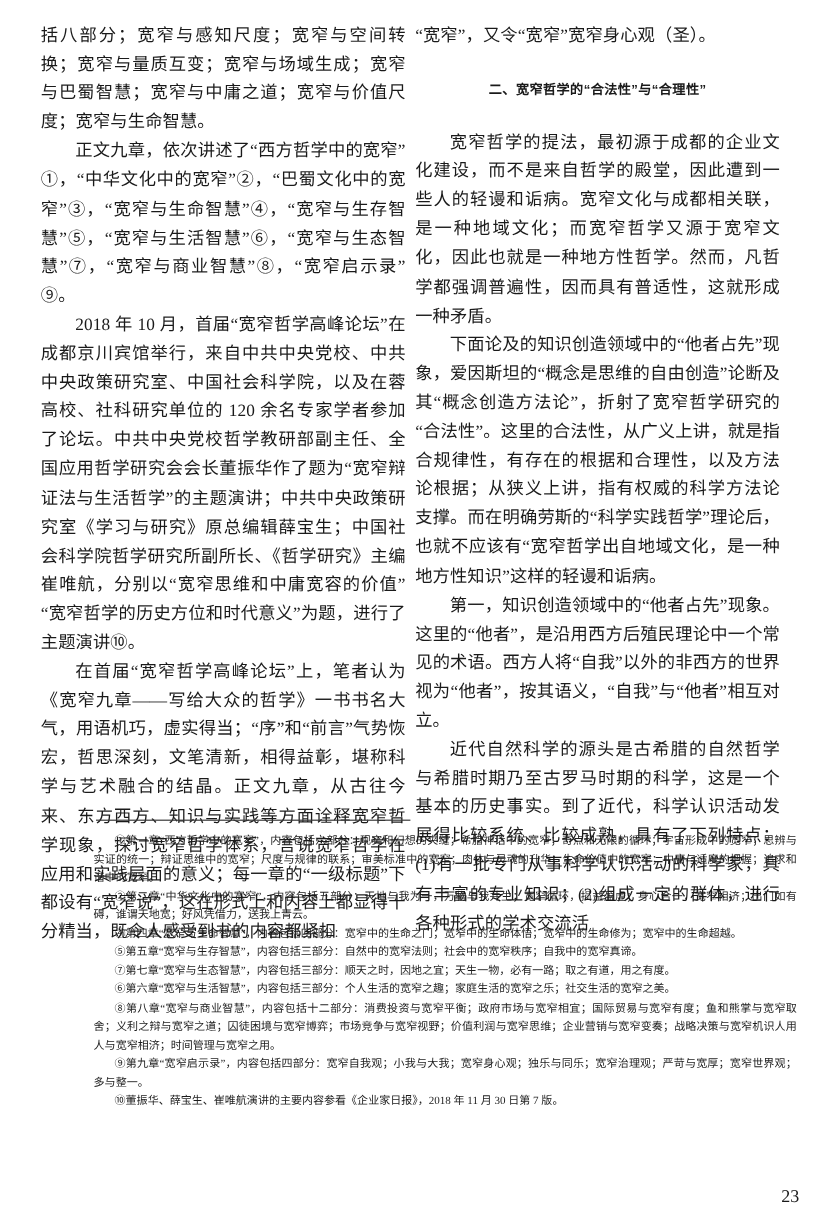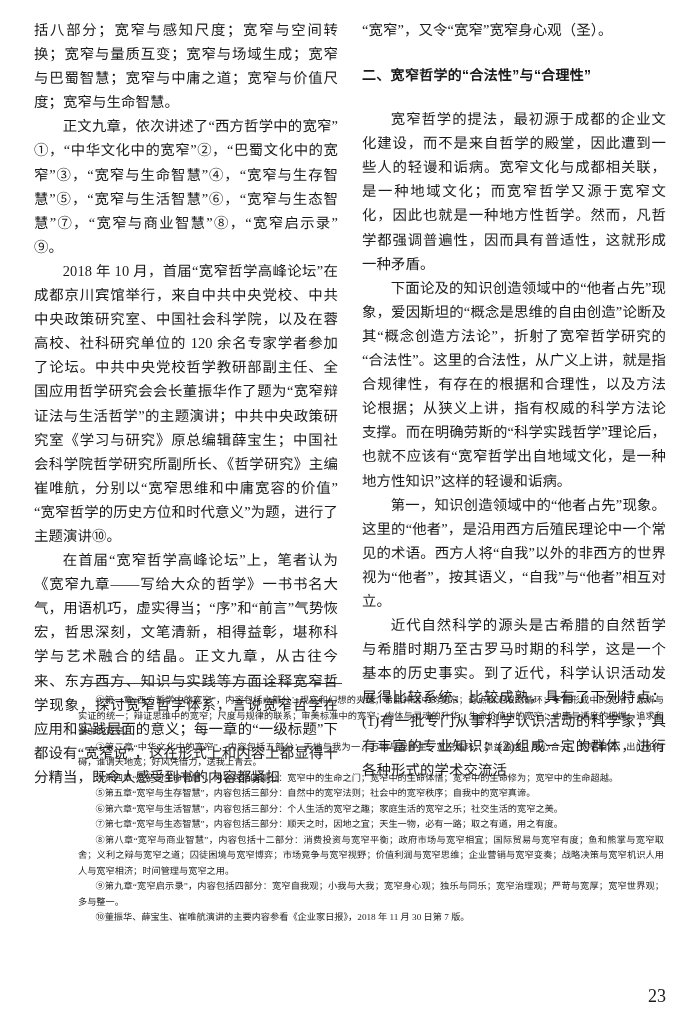--- a/index.html
+++ b/index.html
@@ -25,21 +25,21 @@
     box-sizing: border-box;
     padding: 18px 34px 10px 34px;
     display: flex;
     flex-direction: column;
   }
 
   
   .body-area {
     display: flex;
     flex-direction: row;
-    gap: 24px;
+    gap: 8px;
     height: 655px;
   }
   .column {
     width: 304px;
     flex: 0 0 304px;
     position: relative;
   }
 
   .para {
     font-size: 14.4px;
@@ -51,23 +51,23 @@
     text-indent: 2em;
     letter-spacing: 0.1px;
     font-family: "Liberation Serif", "DejaVu Serif", serif;
     word-break: break-all;
   }
   .para.noindent { text-indent: 0; }
 
   .section-heading {
     font-family: "Liberation Sans", "DejaVu Sans", sans-serif;
     font-weight: bold;
-    font-size: 14px;
+    font-size: 11px;
     line-height: 24px;
-    text-align: left;
+    text-align: center;
     margin: 21px 0 20px 0;
     letter-spacing: 0.3px;
   }
 
   
   .footnote-zone {
     margin-top: 6px;
     position: relative;
     flex: 1 1 auto;
     margin-left: 44px;
@@ -91,21 +91,21 @@
     text-indent: 1.9em;
     padding-right: 2px;
   }
   .fn .marker { font-size: 9.2px; }
 
   
   .page-number {
     position: absolute;
     right: 34px;
     bottom: 14px;
-    font-size: 18px;
+    font-size: 15px;
     font-family: "Liberation Serif", "DejaVu Serif", serif;
     color: #1a1a1a;
   }
 </style>
 </head>
 <body>
 
 <div class="page">
 
   <div class="body-area">
@@ -128,22 +128,22 @@
 
   </div>
 
   <div class="footnote-zone">
     <div class="fn-rule"></div>
     <div class="footnotes">
       <p class="fn"><span class="marker">①</span><span>第一章“西方哲学中的宽窄”，内容包括六部分：现实和幻想的夹缝；希腊神话中的宽窄；奇点和无限的循环；宇宙形成中的宽窄；思辨与实证的统一；辩证思维中的宽窄；尺度与规律的联系；审美标准中的宽窄；肉体与灵魂的升华；生命价值中的宽窄；中庸与适度的把握；追求和谐中的宽窄。</span></p>
       <p class="fn"><span class="marker">②</span><span>第二章“中华文化中的宽窄”，内容包括五部分：天地与我为一，万物与我并生；宽窄循环，损益盈虚；身心合一，宽窄相济；出门如有碍，谁谓天地宽；好风凭借力，送我上青云。</span></p>
       <p class="fn"><span class="marker">④</span><span>第四章“宽窄与生命智慧”，内容包括四部分：宽窄中的生命之门；宽窄中的生命体悟；宽窄中的生命修为；宽窄中的生命超越。</span></p>
       <p class="fn"><span class="marker">⑤</span><span>第五章“宽窄与生存智慧”，内容包括三部分：自然中的宽窄法则；社会中的宽窄秩序；自我中的宽窄真谛。</span></p>
+      <p class="fn"><span class="marker">⑦</span><span>第七章“宽窄与生态智慧”，内容包括三部分：顺天之时，因地之宜；天生一物，必有一路；取之有道，用之有度。</span></p>
       <p class="fn"><span class="marker">⑥</span><span>第六章“宽窄与生活智慧”，内容包括三部分：个人生活的宽窄之趣；家庭生活的宽窄之乐；社交生活的宽窄之美。</span></p>
-      <p class="fn"><span class="marker">⑦</span><span>第七章“宽窄与生态智慧”，内容包括三部分：顺天之时，因地之宜；天生一物，必有一路；取之有道，用之有度。</span></p>
       <p class="fn"><span class="marker">⑧</span><span>第八章“宽窄与商业智慧”，内容包括十二部分：消费投资与宽窄平衡；政府市场与宽窄相宜；国际贸易与宽窄有度；鱼和熊掌与宽窄取舍；义利之辩与宽窄之道；囚徒困境与宽窄博弈；市场竞争与宽窄视野；价值利润与宽窄思维；企业营销与宽窄变奏；战略决策与宽窄机识人用人与宽窄相济；时间管理与宽窄之用。</span></p>
       <p class="fn"><span class="marker">⑨</span><span>第九章“宽窄启示录”，内容包括四部分：宽窄自我观；小我与大我；宽窄身心观；独乐与同乐；宽窄治理观；严苛与宽厚；宽窄世界观；多与整一。</span></p>
       <p class="fn"><span class="marker">⑩</span><span>董振华、薛宝生、崔唯航演讲的主要内容参看《企业家日报》，2018 年 11 月 30 日第 7 版。</span></p>
     </div>
   </div>
 
   <div class="page-number">23</div>
 
 </div>
 

